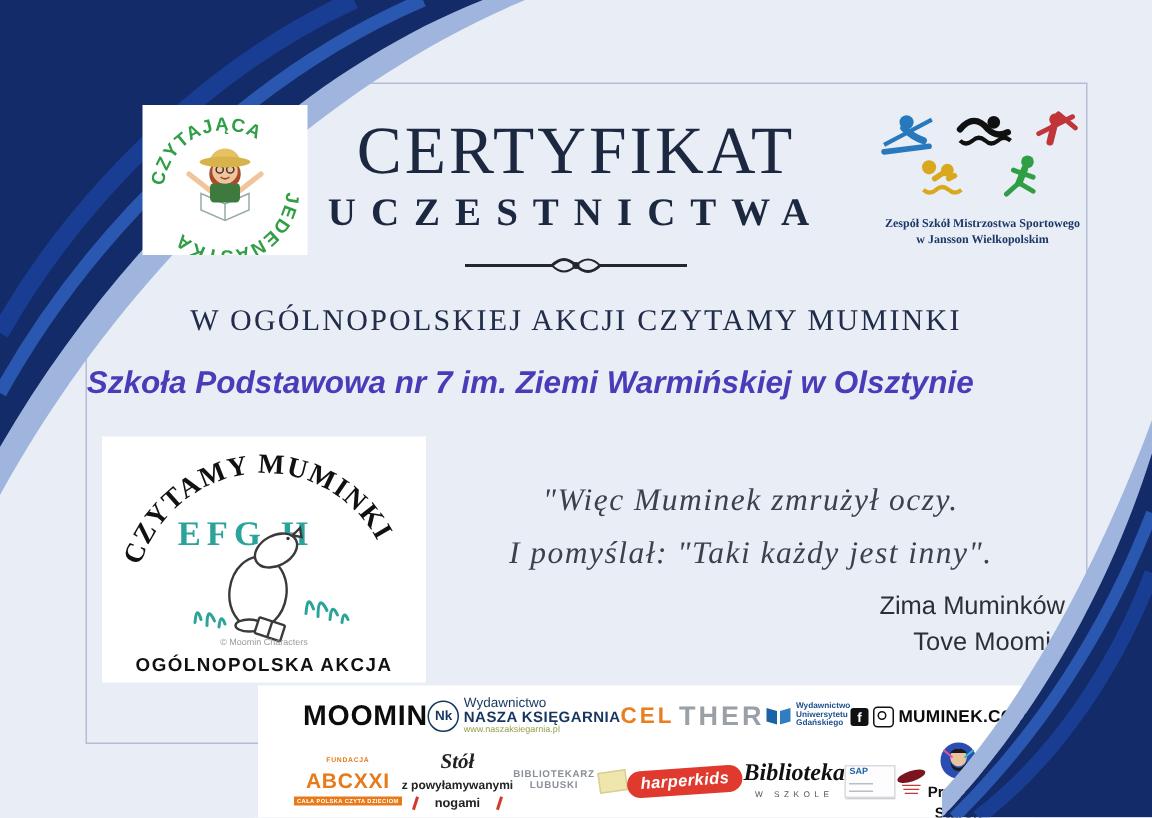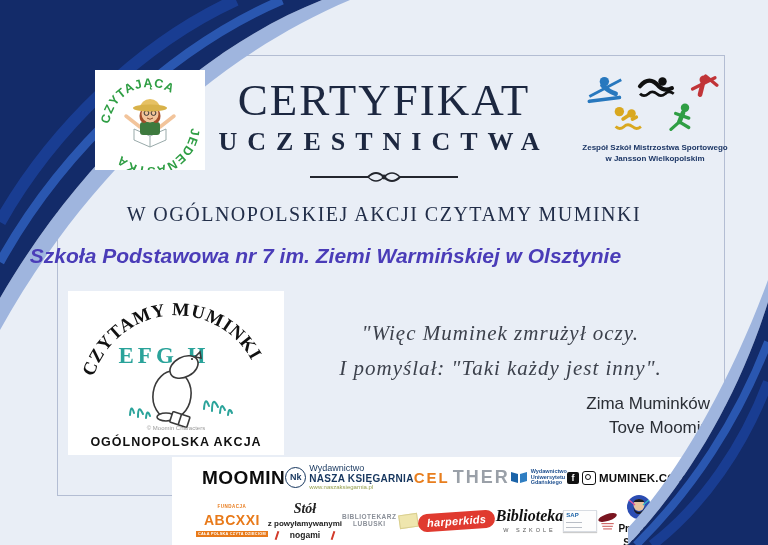--- a/index.html
+++ b/index.html
@@ -16,25 +16,25 @@
 
   
   .z4{z-index:4;}
   #badge-box{left:95px;top:70px;width:110px;height:100px;background:#fff;}
   #title{left:0;top:74px;width:768px;text-align:center;font-family:"Liberation Serif",serif;
          font-size:45px;letter-spacing:2px;color:#1c2740;font-weight:500;}
   #subtitle{left:0;top:127px;width:768px;text-align:center;font-family:"Liberation Serif",serif;
          font-size:26px;letter-spacing:10px;font-weight:bold;color:#1c2740;}
   #ornament{left:304px;top:168px;}
   #sports-box{left:570px;top:74px;width:170px;text-align:center;}
-  #sports-text{margin-top:2px;font-size:8px;font-weight:bold;color:#1d3766;line-height:11px;}
+  #sports-text{margin-top:2px;font-size:8px;font-weight:bold;color:#1d3766;line-height:11px;font-family:Liberation Serif, serif;}
   #action-line{left:0;top:203px;width:768px;text-align:center;font-family:"Liberation Serif",serif;
          font-size:20px;letter-spacing:1.5px;color:#222e49;}
   #school-line{left:0;top:244px;width:651px;text-align:center;font-size:21px;font-weight:bold;
-         font-style:italic;color:#4a3cb8;}
+         font-style:italic;color:#4a3cb8;padding-left:28px;}
 
   #moomin-box{left:68px;top:291px;width:216px;height:164px;background:#fff;text-align:center;}
   #moomin-caption{margin-top:0px;font-size:12.5px;font-weight:800;letter-spacing:1px;color:#111;}
 
   #quote{left:298px;top:316px;width:405px;text-align:center;font-family:cursive;
          font-style:italic;font-size:21px;color:#3c414c;line-height:35px;letter-spacing:1px;}
   #quote-src{left:450px;top:392px;width:260px;text-align:right;font-size:17px;color:#2b2f36;line-height:24px;}
 
   
   #strip{left:172px;top:457px;width:518px;height:88px;background:#fff;z-index:5;}

